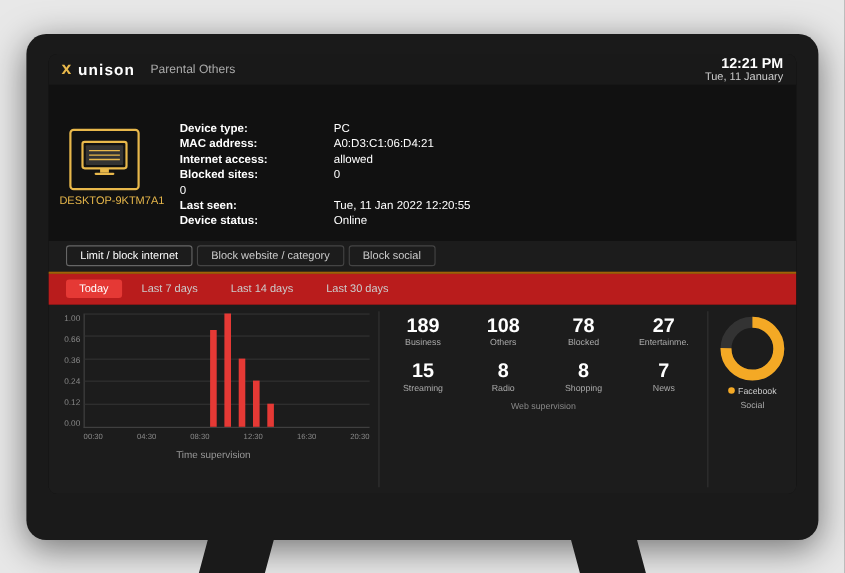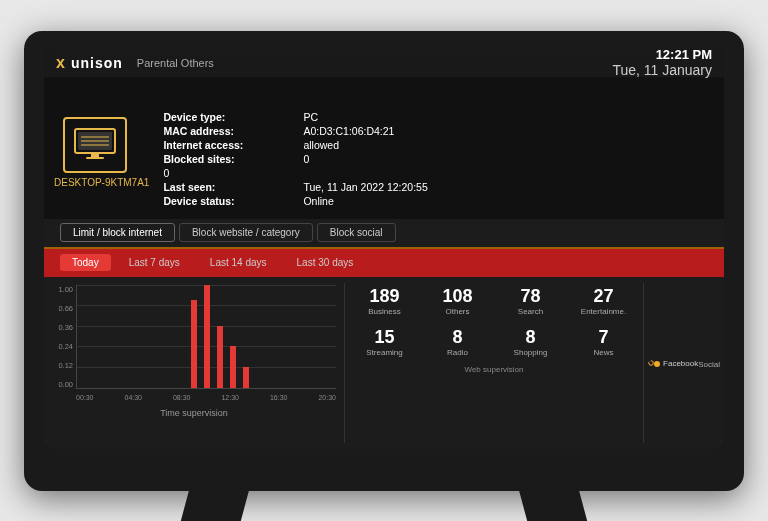--- a/index.html
+++ b/index.html
@@ -99,21 +99,21 @@
       text-align: right;
       color: #fff;
     }
 
     .time-large {
       font-size: 13px;
       font-weight: bold;
     }
 
     .time-date {
-      font-size: 14px;
+      font-size: 10px;
       color: #ccc;
     }
 
     
     .device-info-block {
       display: flex;
       flex-direction: row;
       align-items: flex-start;
       padding-top: 30px;
       width: 100%;
@@ -348,21 +348,21 @@
       font-size: 8px;
       color: #aaa;
       margin-top: 2px;
     }
 
     
     .social-area {
       width: 80px;
       flex-shrink: 0;
       display: flex;
-      flex-direction: row;
+      flex-direction: column;
       align-items: center;
       justify-content: flex-start;
       position: relative;
       padding: 8px 4px;
     }
 
     .social-label {
       font-size: 8px;
       color: #aaa;
       margin-top: 4px;
@@ -531,21 +531,21 @@
           <div class="stat-cell">
             <div class="stat-number">189</div>
             <div class="stat-label">Business</div>
           </div>
           <div class="stat-cell">
             <div class="stat-number">108</div>
             <div class="stat-label">Others</div>
           </div>
           <div class="stat-cell">
             <div class="stat-number">78</div>
-            <div class="stat-label">Search</div>
+            <div class="stat-label">Blocked</div>
           </div>
           <div class="stat-cell">
             <div class="stat-number">27</div>
             <div class="stat-label">Entertainme.</div>
           </div>
         </div>
 
         <div class="stats-grid">
           <div class="stat-cell">
             <div class="stat-number">15</div>

